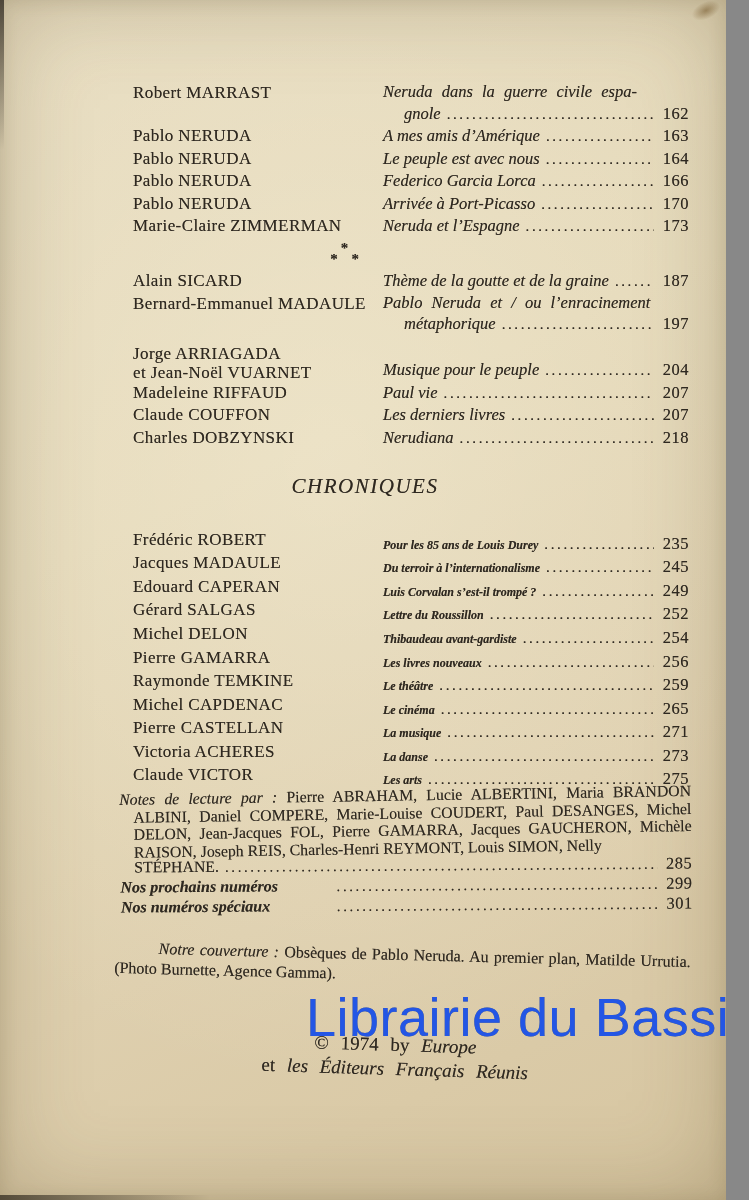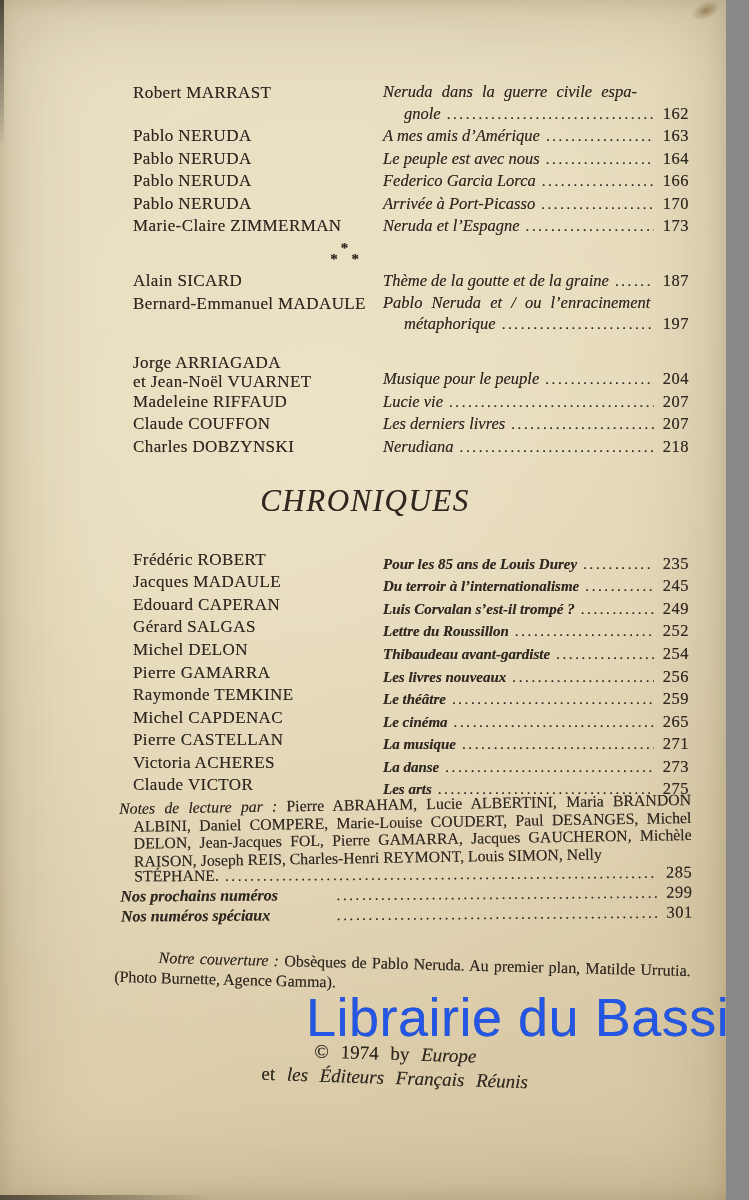--- a/index.html
+++ b/index.html
@@ -31,25 +31,25 @@
   .spread{word-spacing:5px;line-height:20.5px;}
   .dots{flex:1;overflow:hidden;white-space:nowrap;letter-spacing:2.6px;
     font-size:15px;margin-left:6px;min-width:0;}
   .dots::after{content:"....................................................................................................";}
   .pg{min-width:30px;text-align:right;margin-left:5px;font-size:16.5px;letter-spacing:0.5px;}
   .asterism{width:240px;margin:5px 0 5px 94px;text-align:center;
     font-size:15px;line-height:11px;letter-spacing:5px;font-weight:bold;}
   .bold-row{display:flex;align-items:baseline;line-height:23px;}
   .bold-label{font-family:"Liberation Sans","DejaVu Sans",sans-serif;
     font-weight:700;font-size:15.5px;letter-spacing:0.9px;white-space:nowrap;}
-  .chroniques-title{font-style:italic;font-weight:normal;font-size:31px;
+  .chroniques-title{font-style:italic;font-weight:normal;font-size:21px;
     letter-spacing:1.5px;text-align:center;margin:24px 0 30px 0;
     transform:translateX(-46px);}
   .chron .entry{position:relative;top:4px;}
-  .chron .title{font-weight:bold;font-size:15px;}
+  .chron .title{font-weight:bold;font-size:12px;}
   .notes-block{transform:rotate(-0.9deg);transform-origin:left top;
     margin:3px 0 0 -14px;width:572px;font-size:15.8px;line-height:17.6px;}
   .notes-par{text-align:justify;margin:0;padding-left:14px;text-indent:-14px;}
   .notes-label{font-style:italic;}
   .notes-last{display:flex;align-items:baseline;padding-left:14px;
     transform:rotate(0.5deg);}
   .upcoming{display:flex;align-items:baseline;line-height:20.5px;
     font-size:16px;transform:rotate(0.5deg);}
   .upcoming .lbl{font-style:italic;font-weight:bold;width:210px;flex-shrink:0;white-space:nowrap;}
   .cover-block{transform:rotate(1.4deg);transform-origin:left top;
@@ -145,35 +145,35 @@
         <div class="author">Bernard-Emmanuel MADAULE</div>
         <div class="entry-col">
           <div class="title spread">Pablo Neruda et / ou l’enracinement</div>
           <div class="line2">
             <span class="title">métaphorique</span>
             <span class="dots"></span>
             <span class="pg">197</span>
           </div>
         </div>
       </div>
-      <div class="row row-bottom" style="margin-top:17px;">
+      <div class="row row-bottom" style="margin-top:8px;">
         <div class="author author-stack">
           <div>Jorge ARRIAGADA</div>
           <div>et Jean-Noël VUARNET</div>
         </div>
         <div class="entry">
           <span class="title">Musique pour le peuple</span>
           <span class="dots"></span>
           <span class="pg">204</span>
         </div>
       </div>
       <div class="row">
         <div class="author">Madeleine RIFFAUD</div>
         <div class="entry">
-          <span class="title">Lucie vie</span>
+          <span class="title">Paul vie</span>
           <span class="dots"></span>
           <span class="pg">207</span>
         </div>
       </div>
       <div class="row">
         <div class="author">Claude COUFFON</div>
         <div class="entry">
           <span class="title">Les derniers livres</span>
           <span class="dots"></span>
           <span class="pg">207</span>

